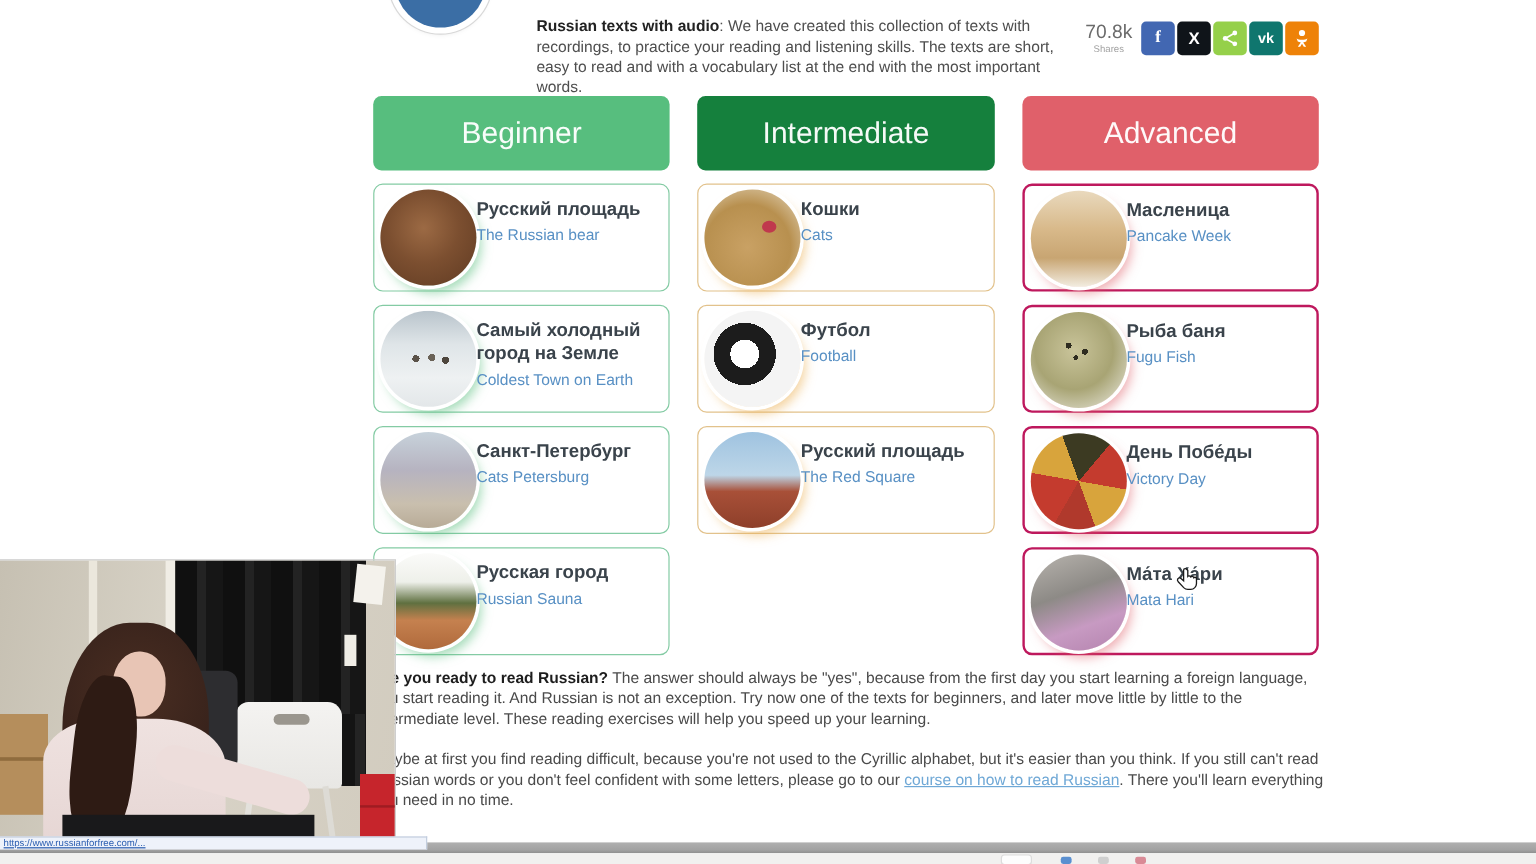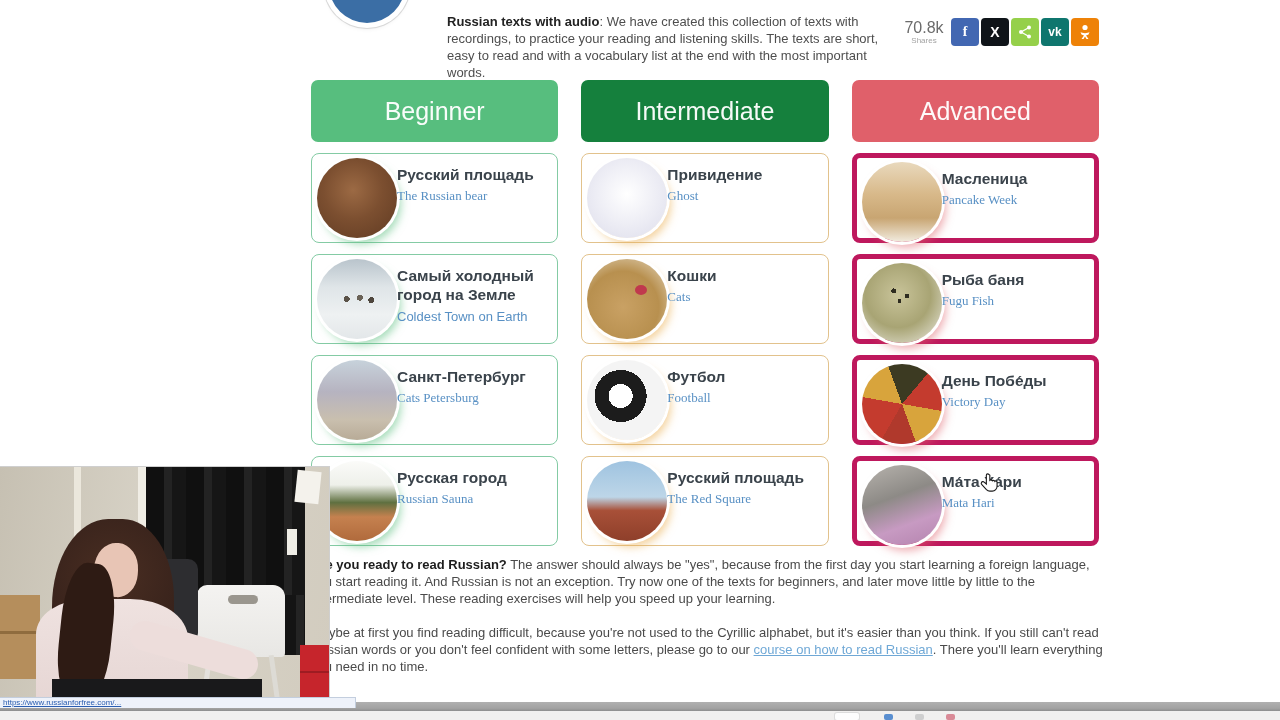--- a/index.html
+++ b/index.html
@@ -26,29 +26,29 @@
   .sbtn .glyph { color:#fff; font-weight:bold; font-size:14px; }
 
   
   .content { position:absolute; left:311px; top:80px; width:788px; display:flex; gap:23px; }
   .column { width:250px; }
   .level-btn { height:62px; border-radius:7px; margin-bottom:11px; display:flex; align-items:center; justify-content:center;
     color:rgba(255,255,255,.96); font-size:25px; cursor:pointer; }
   .card { position:relative; height:90px; background:#fff; border-radius:8px; margin-bottom:11px; cursor:pointer; }
   .col-beginner .card { border:1px solid #84cba4; }
   .col-intermediate .card { border:1px solid #e2c28c; }
-  .col-advanced .card { border:5px solid #be185d; }
+  .col-advanced .card { border:2px solid #be185d; }
   .cimg { position:absolute; left:5px; top:4px; width:80px; height:80px; border-radius:50%;
     box-shadow:0 0 0 3px #fff, 0 0 0 4px rgba(0,0,0,.08); }
   .col-beginner .cimg { box-shadow:0 0 0 3px #fff, 4px 6px 9px rgba(90,190,125,.55); }
   .col-intermediate .cimg { box-shadow:0 0 0 3px #fff, 4px 6px 9px rgba(235,173,77,.55); }
   .col-advanced .cimg { box-shadow:0 0 0 3px #fff, 4px 6px 9px rgba(224,96,106,.5); }
   .ctitle { position:absolute; left:85px; top:11px; width:156px; font-size:15.5px; font-weight:bold; color:#3a434b; line-height:19px; }
   .csub { position:absolute; left:85px; font-size:13px; color:#5890c4; }
-  .csub.one-line { top:34px;font-family:Liberation Serif, serif; }
+  .csub.one-line { top:34px; }
   .csub.two-line { top:54px; }
 
   
   .img-bear { background:radial-gradient(circle at 45% 40%, #9c6a44 0%, #7c4f30 45%, #5f3a22 100%); }
   .img-coldest { background:linear-gradient(180deg,#b9c4cc 0%,#dfe5e8 35%,#eef1f2 70%,#e3e7e9 100%);
     background-color:#dfe5e8; }
   .img-coldest::after{ content:""; position:absolute; left:22px; top:34px; width:38px; height:12px;
     background:radial-gradient(circle at 20% 50%, #5a5248 0 3px, transparent 3px),
                radial-gradient(circle at 55% 40%, #6a6257 0 3px, transparent 3px),
                radial-gradient(circle at 85% 60%, #4e463d 0 3px, transparent 3px); }
@@ -190,25 +190,20 @@
       <div class="card">
         <div class="cimg img-sauna"></div>
         <div class="ctitle">Русская город</div>
         <div class="csub one-line">Russian Sauna</div>
       </div>
     </div>
 
     <div class="column col-intermediate">
       <div class="level-btn" style="background:#15803d">Intermediate</div>
       <div class="card">
-        <div class="cimg img-ghost"></div>
-        <div class="ctitle">Привидение</div>
-        <div class="csub one-line">Ghost</div>
-      </div>
-      <div class="card">
         <div class="cimg img-cat"></div>
         <div class="ctitle">Кошки</div>
         <div class="csub one-line">Cats</div>
       </div>
       <div class="card">
         <div class="cimg img-football"></div>
         <div class="ctitle">Футбол</div>
         <div class="csub one-line">Football</div>
       </div>
       <div class="card">

